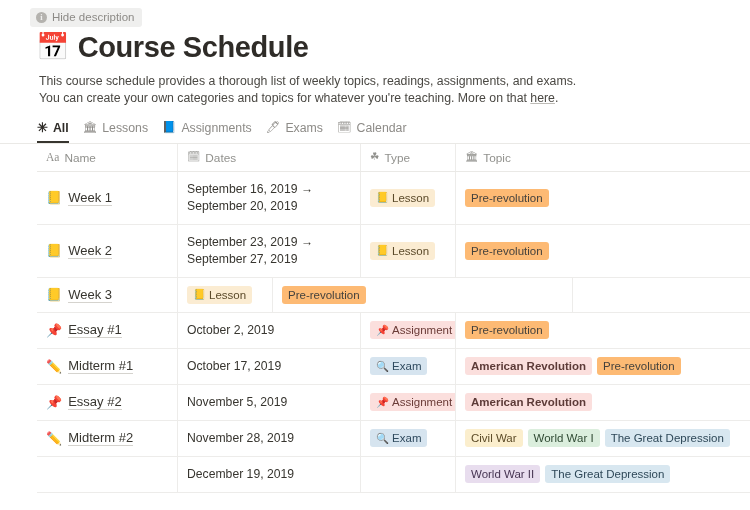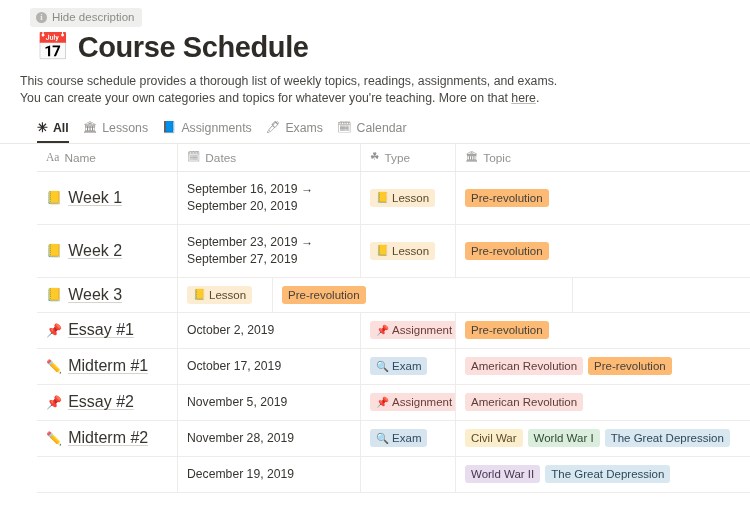--- a/index.html
+++ b/index.html
@@ -62,21 +62,21 @@
   .page-title {
     font-size: 29px;
     font-weight: bold;
     letter-spacing: -0.4px;
     color: #2f2c28;
     line-height: 1.15;
   }
 
   
   .description {
-    padding: 8px 0 0 20px;
+    padding: 8px 0 0 39px;
     font-size: 12.3px;
     line-height: 17px;
     color: #4a4843;
   }
   .description .line { white-space: nowrap; }
   .desc-link {
     color: #4a4843;
     text-decoration: underline;
     text-decoration-color: #bdbbb6;
     cursor: pointer;
@@ -161,21 +161,21 @@
   }
 
   .name-cell {
     gap: 6px;
     align-items: center;
     padding-top: 9px;
     padding-bottom: 9px;
   }
   .row-emoji { font-size: 13px; line-height: 1; }
   .row-title {
-    font-size: 16px;
+    font-size: 13px;
     color: #37352f;
     border-bottom: 1px solid #d5d3ce;
     cursor: pointer;
     line-height: 15px;
   }
   .dates-cell {
     color: #37352f;
     line-height: 17px;
     padding-top: 9px;
     padding-bottom: 9px;
@@ -198,21 +198,21 @@
     line-height: 14px;
     white-space: nowrap;
     cursor: pointer;
   }
   .tag-emoji { font-size: 10.5px; line-height: 1; }
 
   .tag-lesson     { background: #fbecd2; color: #5b4a2a; }
   .tag-assignment { background: #fbdfdd; color: #6a3b37; }
   .tag-exam       { background: #d6e4ef; color: #2f4a5e; }
   .tag-gray       { background: #fdba74; color: #45423d; }
-  .tag-pink       { background: #fbdfdd; color: #5d3b38; }
+  .tag-pink       { background: #fbdfdd; color: #5d3b38; font-weight: bold; }
   .tag-yellow     { background: #fbeecd; color: #5b4a26; }
   .tag-green      { background: #dbeedd; color: #2f4a33; }
   .tag-blue       { background: #d8e7f0; color: #2e4858; }
   .tag-purple     { background: #e8ddee; color: #473553; }
 </style>
 </head>
 <body>
 
 <div class="hide-desc-wrap">
   <button class="hide-desc">

